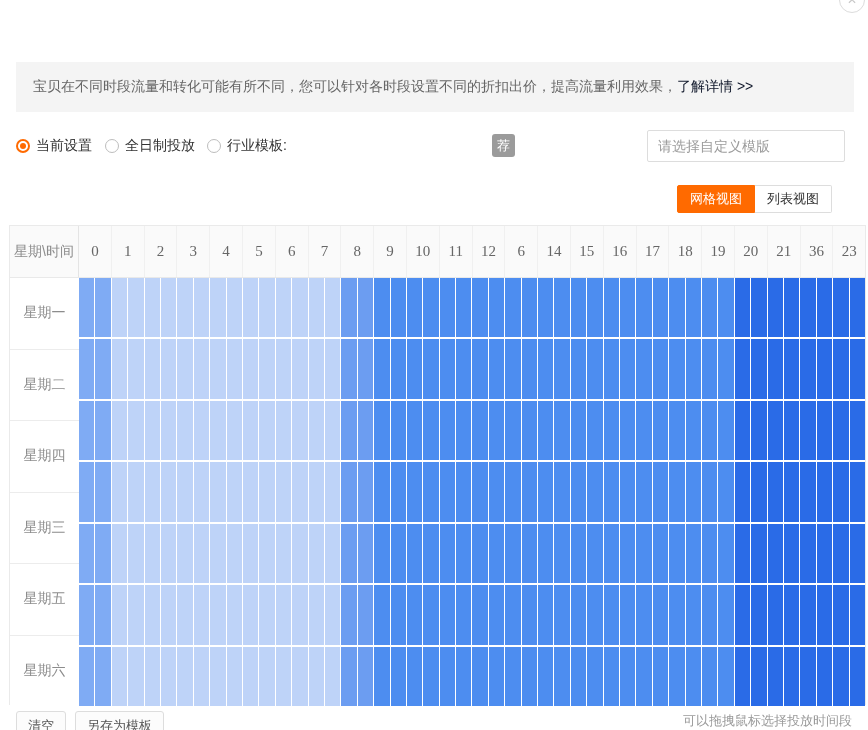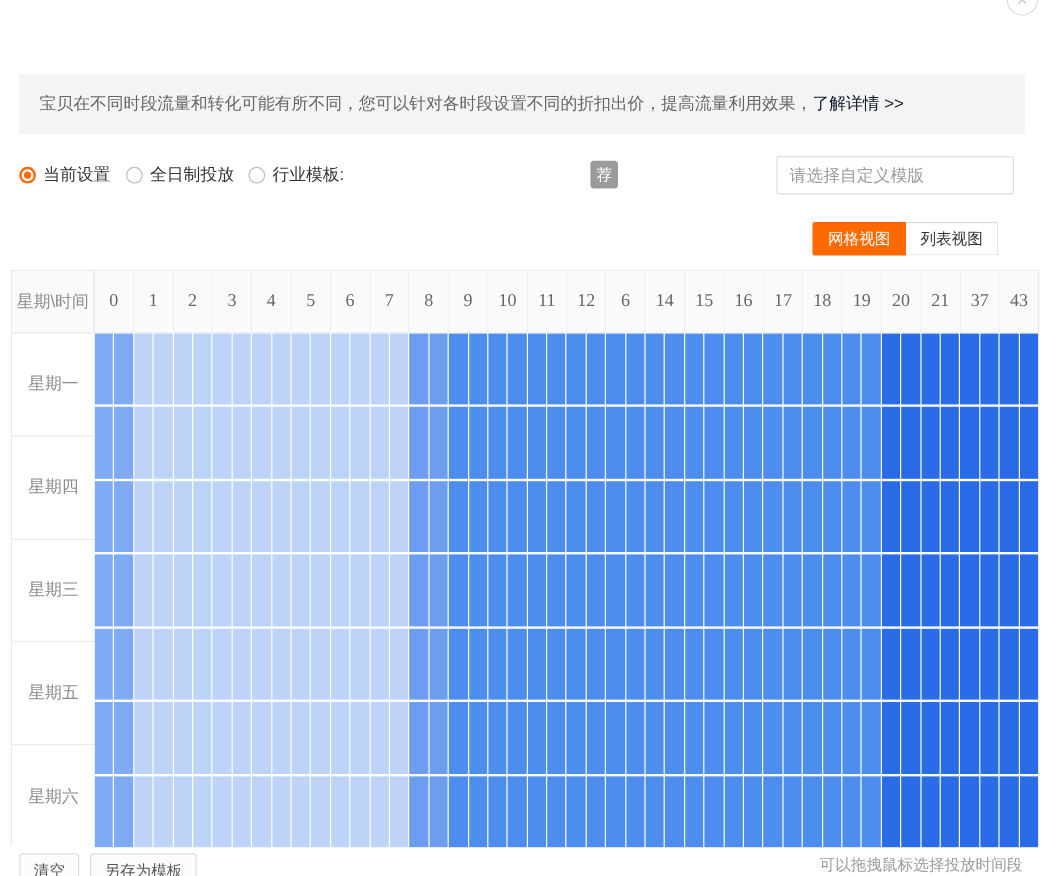--- a/index.html
+++ b/index.html
@@ -129,28 +129,29 @@
             <div class="hour-cell">12</div>
             <div class="hour-cell">6</div>
             <div class="hour-cell">14</div>
             <div class="hour-cell">15</div>
             <div class="hour-cell">16</div>
             <div class="hour-cell">17</div>
             <div class="hour-cell">18</div>
             <div class="hour-cell">19</div>
             <div class="hour-cell">20</div>
             <div class="hour-cell">21</div>
-            <div class="hour-cell">37</div>
-            <div class="hour-cell">43</div>
+            <div class="hour-cell">36</div>
+            <div class="hour-cell">23</div>
           </div>
       </div>
     </div>
     <div class="tg-body">
       <div class="day-col">
           <div class="day-cell">星期一</div>
+          <div class="day-cell">星期二</div>
           <div class="day-cell">星期四</div>
           <div class="day-cell">星期三</div>
           <div class="day-cell">星期五</div>
           <div class="day-cell">星期六</div>
         </div>
       <div class="cells-grid">
           <div class="time-cell" style="background: rgb(127, 171, 244);"></div>
           <div class="time-cell" style="background: rgb(127, 171, 244);"></div>
           <div class="time-cell" style="background: rgb(190, 211, 248);"></div>
           <div class="time-cell" style="background: rgb(190, 211, 248);"></div>

